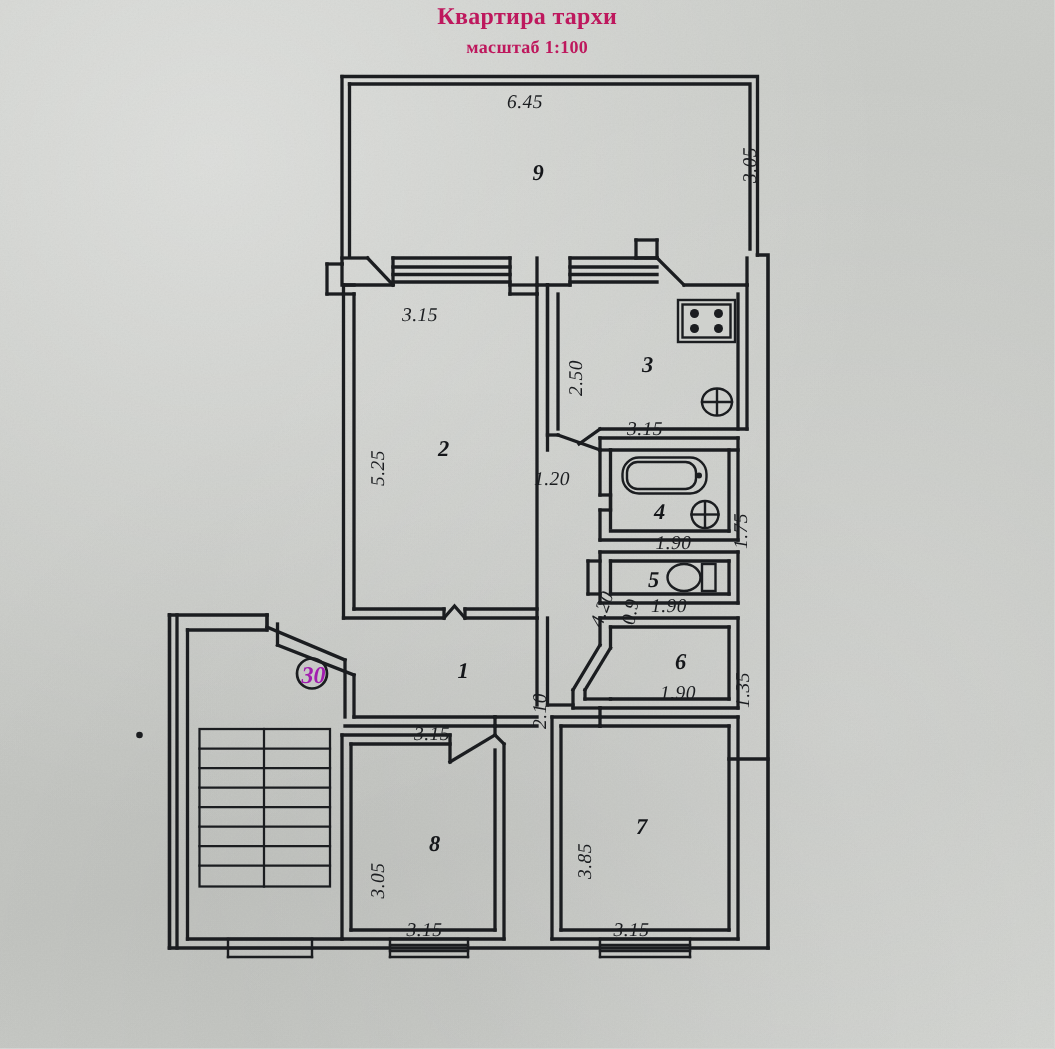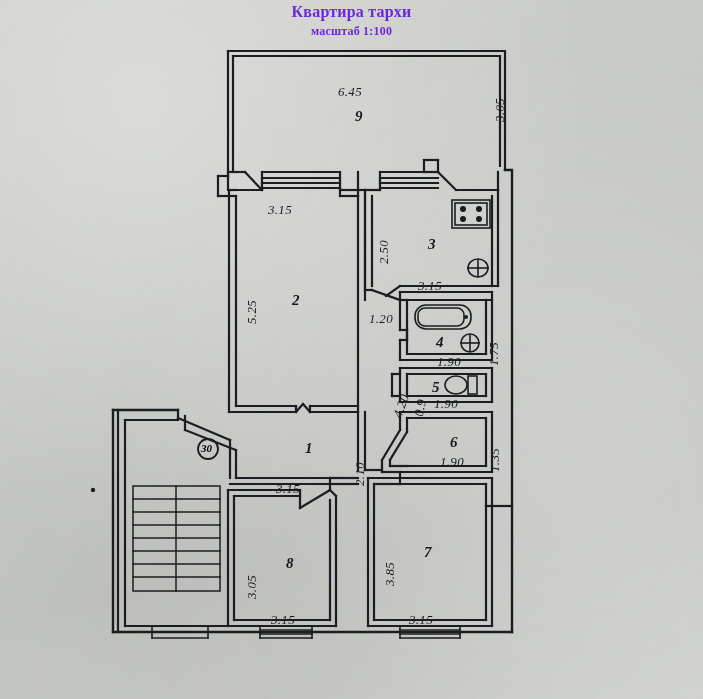--- a/index.html
+++ b/index.html
@@ -22,21 +22,21 @@
   #grain{
     position:absolute;inset:0;opacity:.30;mix-blend-mode:multiply;
   }
   #stage{position:absolute;inset:0;}
   svg{display:block;}
 
   .title{
     position:absolute;
     width:100%;
     text-align:center;
-    color:#6d28d9;
+    color:#be185d;
     font-weight:700;
     letter-spacing:.2px;
     font-family:"Liberation Serif", serif;
   }
   #t1{top:3px;font-size:16px;}
   #t2{top:24px;font-size:12px;}
 
   .dim{
     position:absolute;
     font-family:"Liberation Serif", serif;
@@ -53,22 +53,22 @@
     font-style:italic;
     font-weight:700;
     font-size:15px;
     color:#15171a;
   }
   .aptnum{
     position:absolute;
     font-family:"Liberation Serif", serif;
     font-style:italic;
     font-weight:700;
-    font-size:11px;
-    color:#000000;
+    font-size:16px;
+    color:#a21caf;
     text-align:center;
   }
 </style>
 </head>
 <body>
 
 <div id="paper"></div>
 
 <svg id="grain" width="703" height="699">
   <defs>
@@ -360,32 +360,32 @@
         <path d="M113,410 L113,420"></path>
       </g>
 
       <circle cx="208" cy="449" r="10" fill="none" stroke="#1b1d20" stroke-width="1.8"></circle>
 
       <circle cx="93" cy="490" r="2.2" fill="#1b1d20" stroke="none"></circle>
 
     </g>
   </svg>
 
-  <div class="dim" style="left:338px;top:60px;margin-top:24px;">6.45</div>
+  <div class="dim" style="left:338px;top:60px;">6.45</div>
   <div class="dim v" style="left:492px;top:98px;transform:rotate(-90deg) translate(-100%,0);">3.05</div>
   <div class="rnum" style="left:355px;top:108px;">9</div>
 
   <div class="dim" style="left:268px;top:202px;">3.15</div>
   <div class="dim v" style="left:244px;top:300px;transform:rotate(-90deg) translate(-100%,0);">5.25</div>
   <div class="rnum" style="left:292px;top:292px;">2</div>
 
   <div class="dim v" style="left:376px;top:240px;transform:rotate(-90deg) translate(-100%,0);">2.50</div>
   <div class="rnum" style="left:428px;top:236px;">3</div>
   <div class="dim" style="left:418px;top:278px;">3.15</div>
-  <div class="dim" style="left:369px;top:311px;">1.20</div>
+  <div class="dim" style="left:356px;top:311px;">1.20</div>
 
   <div class="rnum" style="left:436px;top:334px;">4</div>
   <div class="dim" style="left:437px;top:354px;">1.90</div>
   <div class="dim v" style="left:486px;top:342px;transform:rotate(-90deg) translate(-100%,0);">1.75</div>
 
   <div class="dim v" style="left:398px;top:392px;transform:rotate(-70deg) translate(-100%,0);">4.20</div>
 
   <div class="dim v" style="left:414px;top:398px;transform:rotate(-80deg) translate(-100%,0);">0.9</div>
   <div class="rnum" style="left:432px;top:379px;">5</div>
   <div class="dim" style="left:434px;top:396px;">1.90</div>

